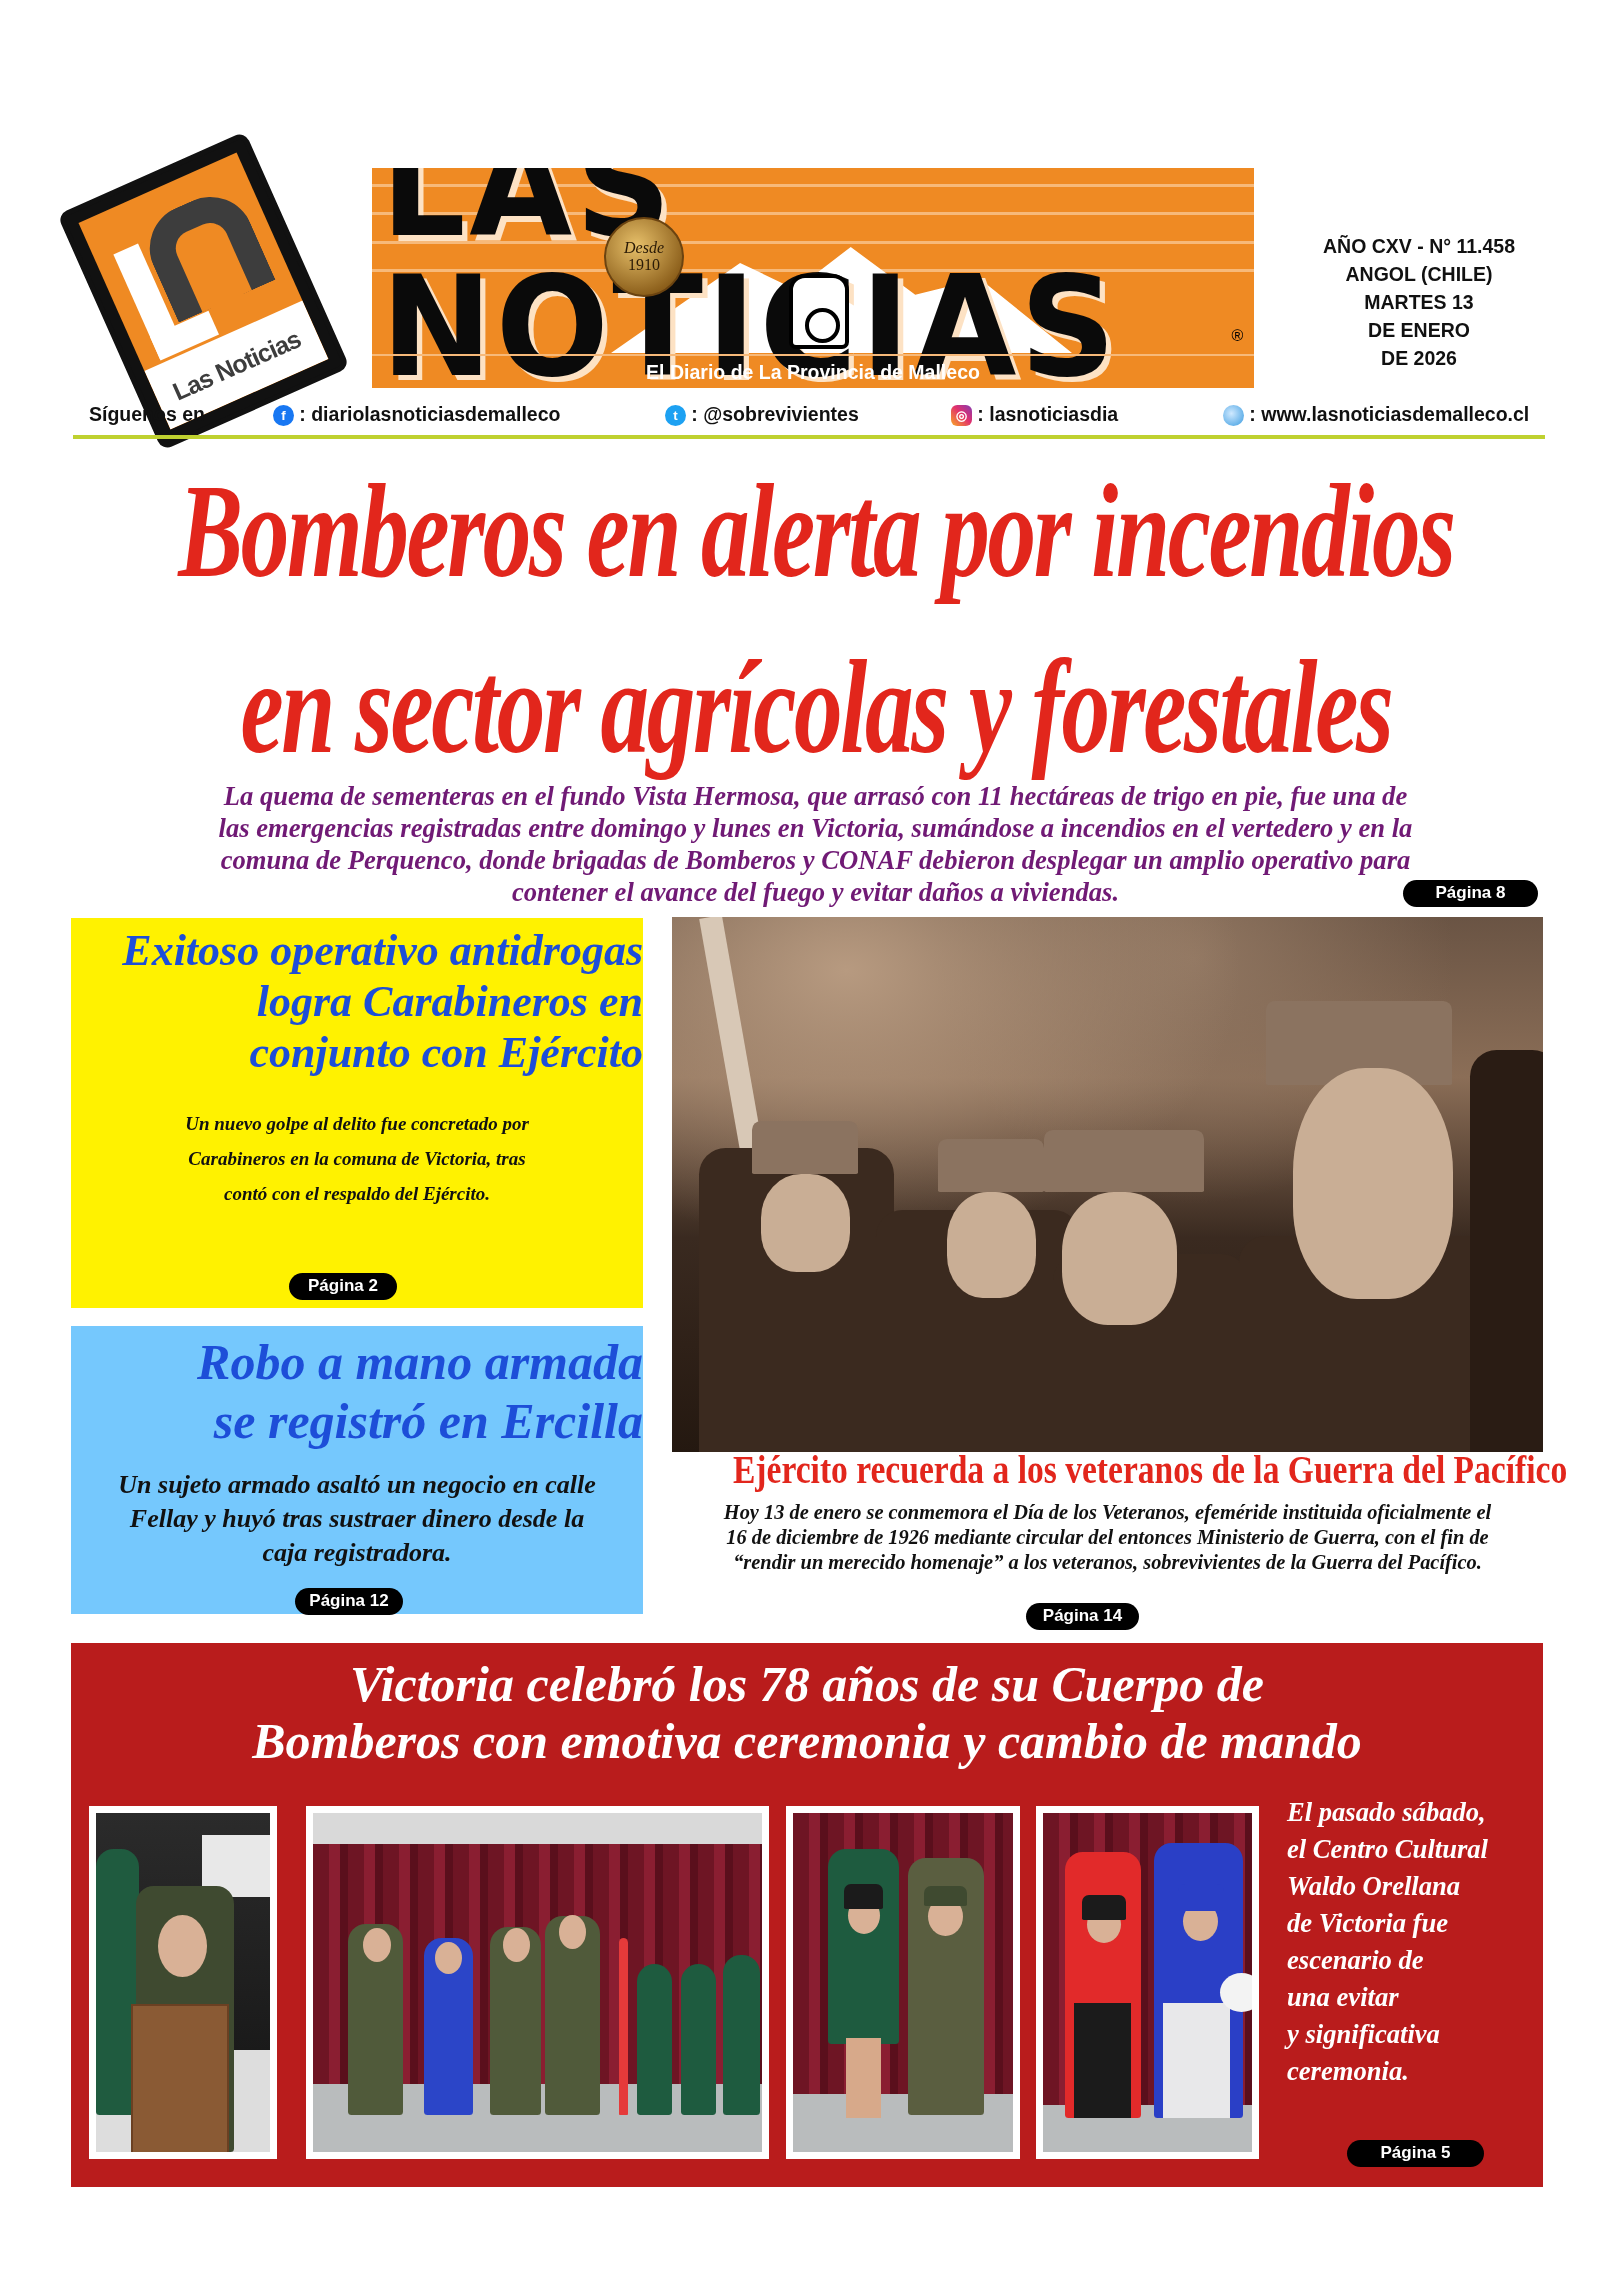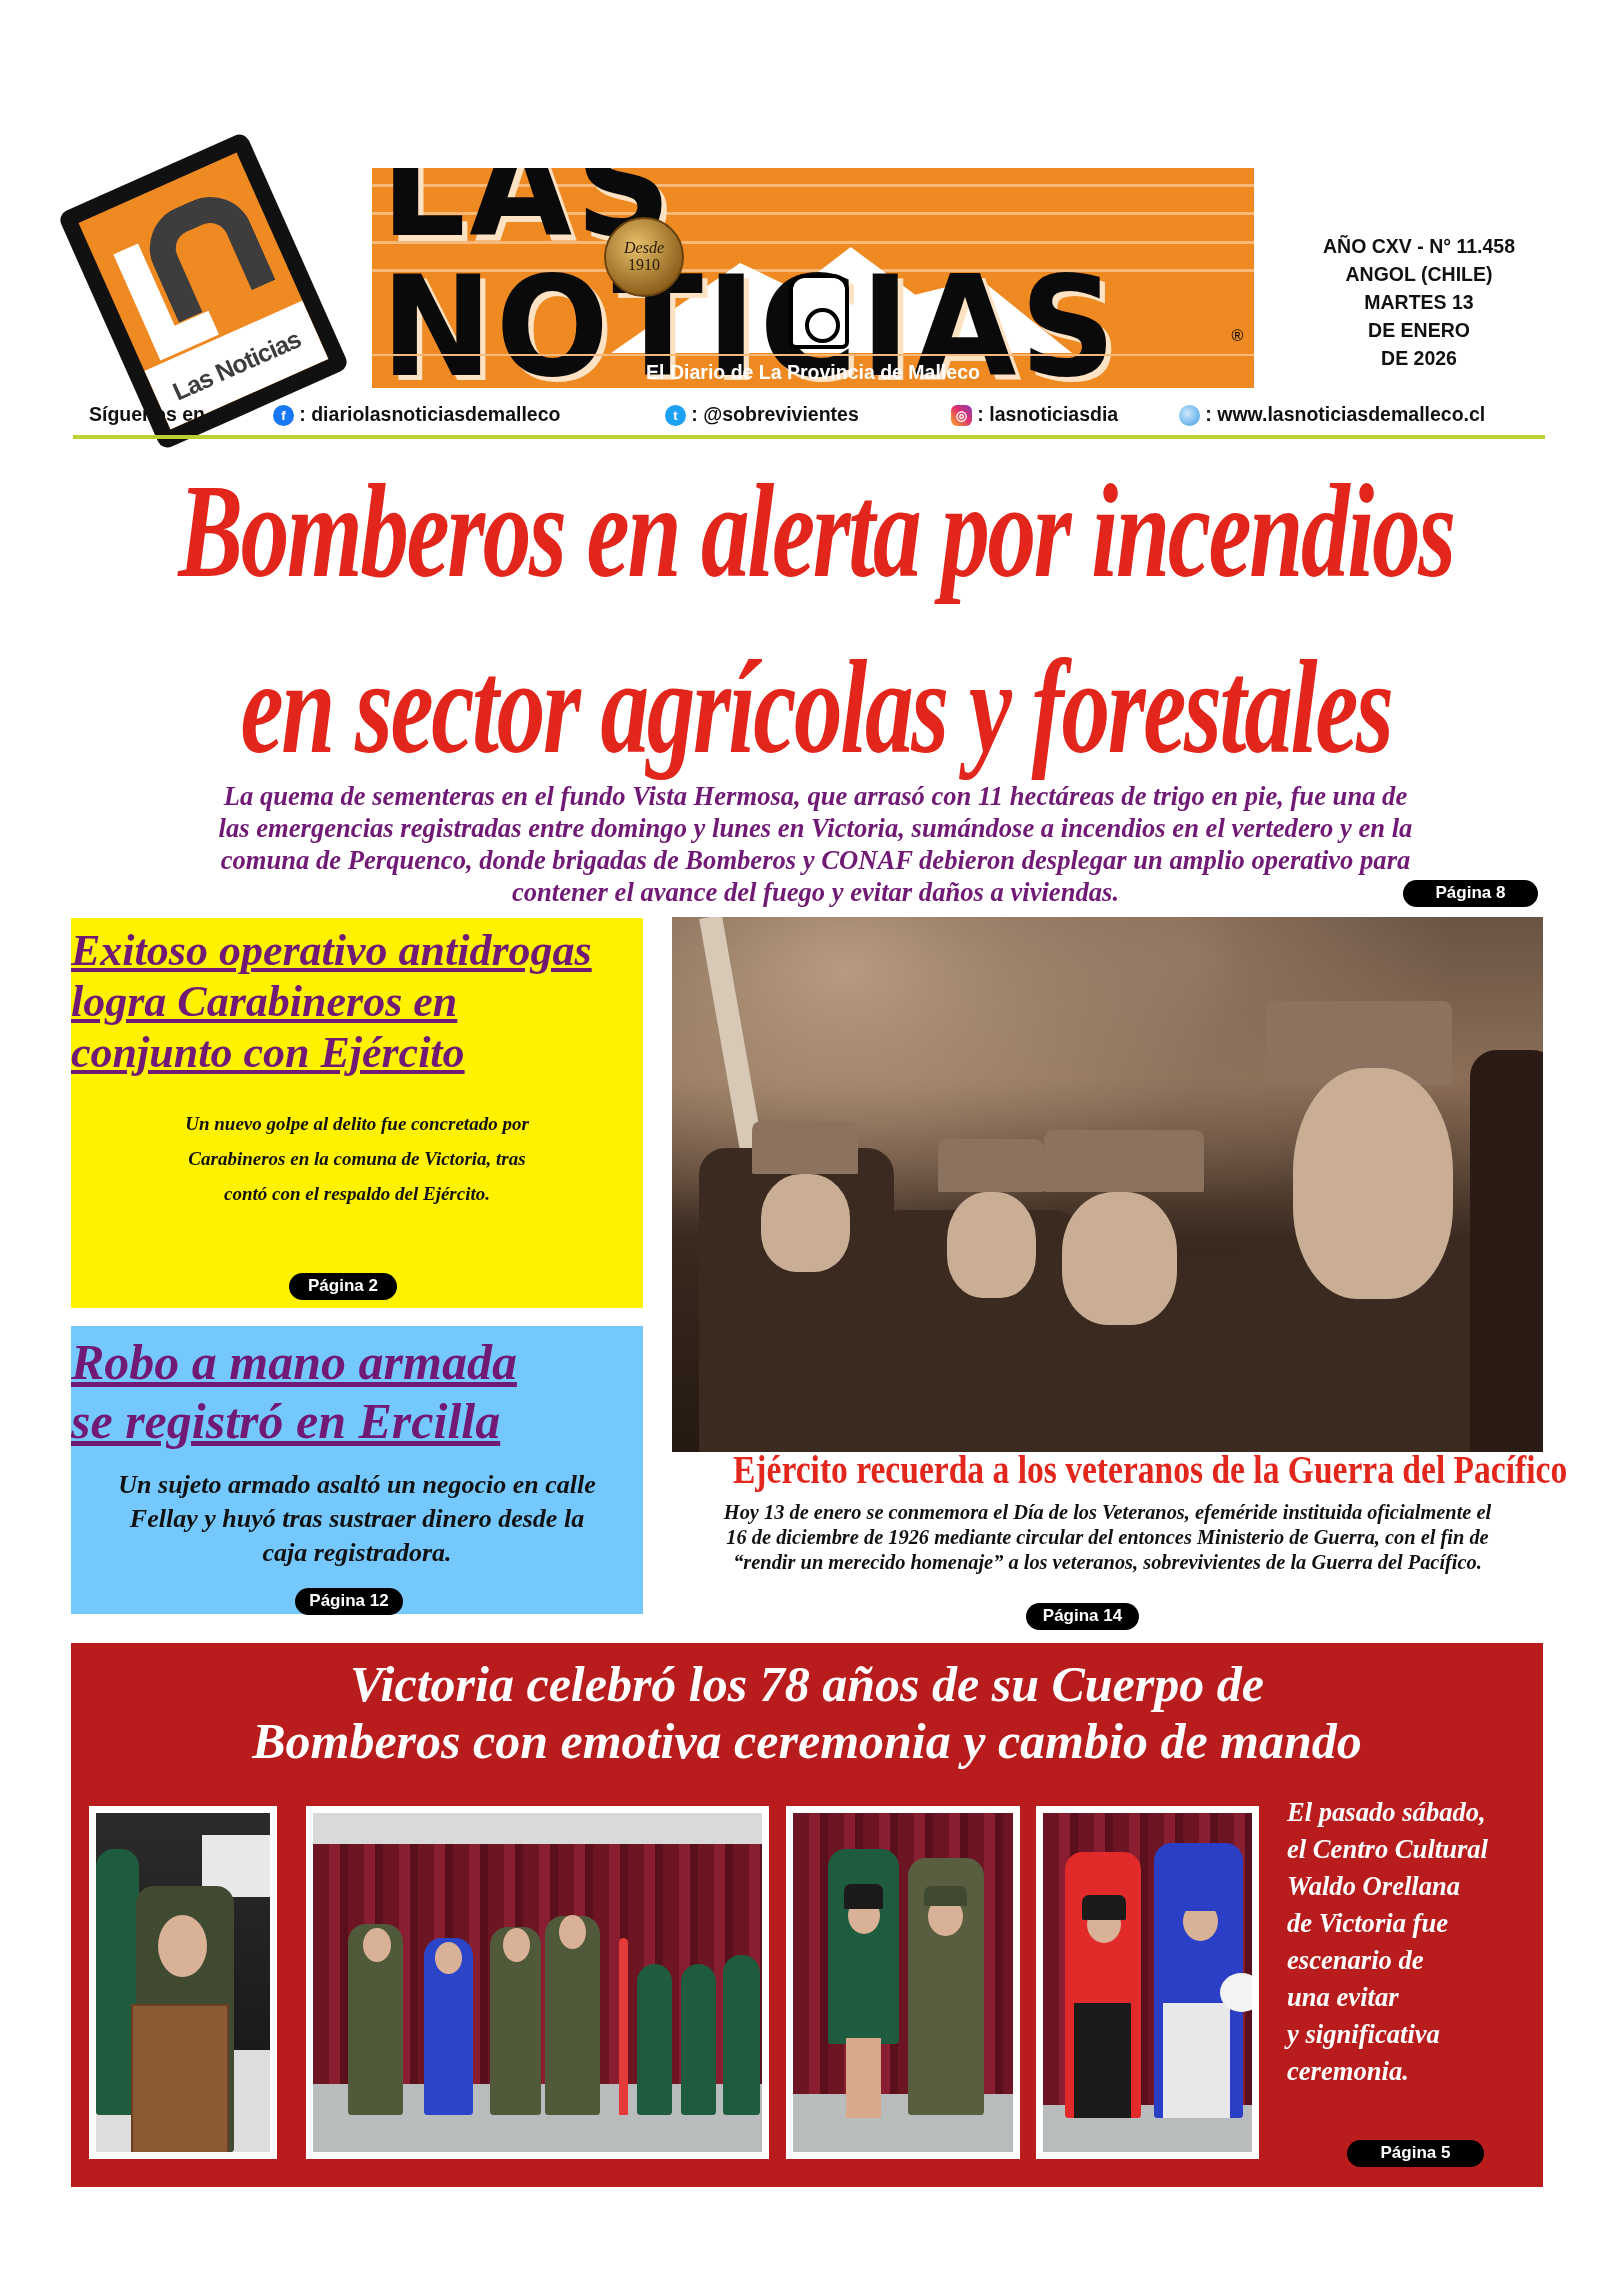--- a/index.html
+++ b/index.html
@@ -102,24 +102,23 @@
   .pill {
     position: absolute; background: #000; color: #fff; font-weight: bold;
     font-family: "Liberation Sans", sans-serif; border-radius: 14px; text-align: center;
     font-size: 17px; line-height: 26.6px; height: 26.6px;
   }
 
   
   .box-yellow { left: 71px; top: 918px; width: 572px; height: 390px; background: #fff200; }
   .box-blue { left: 71px; top: 1326px; width: 572px; height: 288px; background: #75c8fd; }
   .box-title {
-    position: absolute; left: 0; right: 0; text-align: left;
-    font-family: "Liberation Serif", serif; font-style: italic; font-weight: bold;
-    color: #701a75;
-    text-decoration: underline;
+    position: absolute; left: 0; right: 0; text-align: right;
+    font-family: "Liberation Serif", serif; font-style: italic; font-weight: bold;
+    color: #1d4ed8;
   }
   .box-body {
     position: absolute; left: 8.9px; right: 8.9px; text-align: center;
     font-family: "Liberation Serif", serif; font-style: italic; font-weight: bold; color: #111;
   }
 
   
   .vet-photo {
     left: 672px; top: 917px; width: 871px; height: 535px; overflow: hidden;
     background:
@@ -214,21 +213,21 @@
     <span>: diariolasnoticiasdemalleco</span>
   </div>
   <div class="item" style="left:576px">
     <span class="sicon tw">t</span>
     <span>: @sobrevivientes</span>
   </div>
   <div class="item" style="left:862px">
     <span class="sicon ig">◎</span>
     <span>: lasnoticiasdia</span>
   </div>
-  <div class="item" style="left:1090px">
+  <div class="item" style="left:1134px">
     <span class="sicon web"></span>
     <span>: www.lasnoticiasdemalleco.cl</span>
   </div>
 </div>
 <div class="abs green-rule"></div>
 
 <div class="abs headline">
   <div>Bomberos en alerta por incendios</div>
   <div>en sector agrícolas y forestales</div>
 </div>

